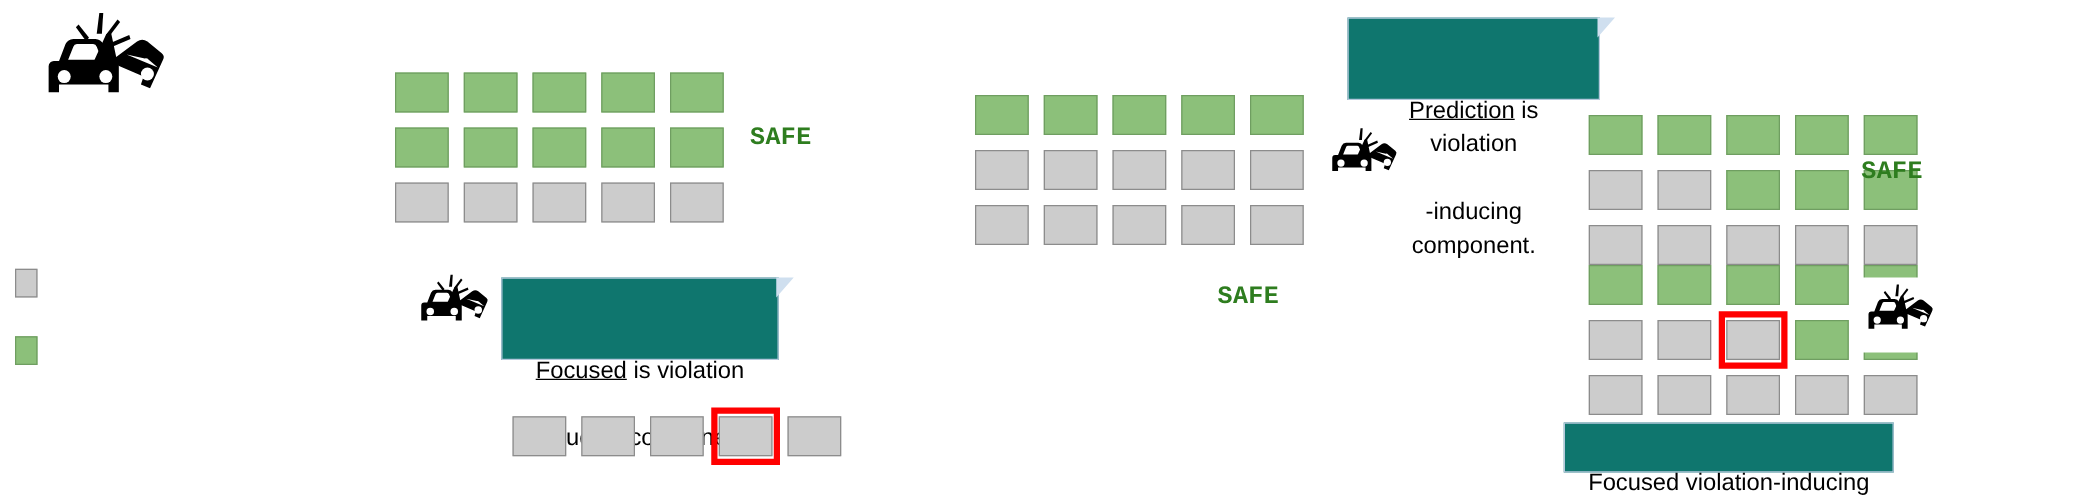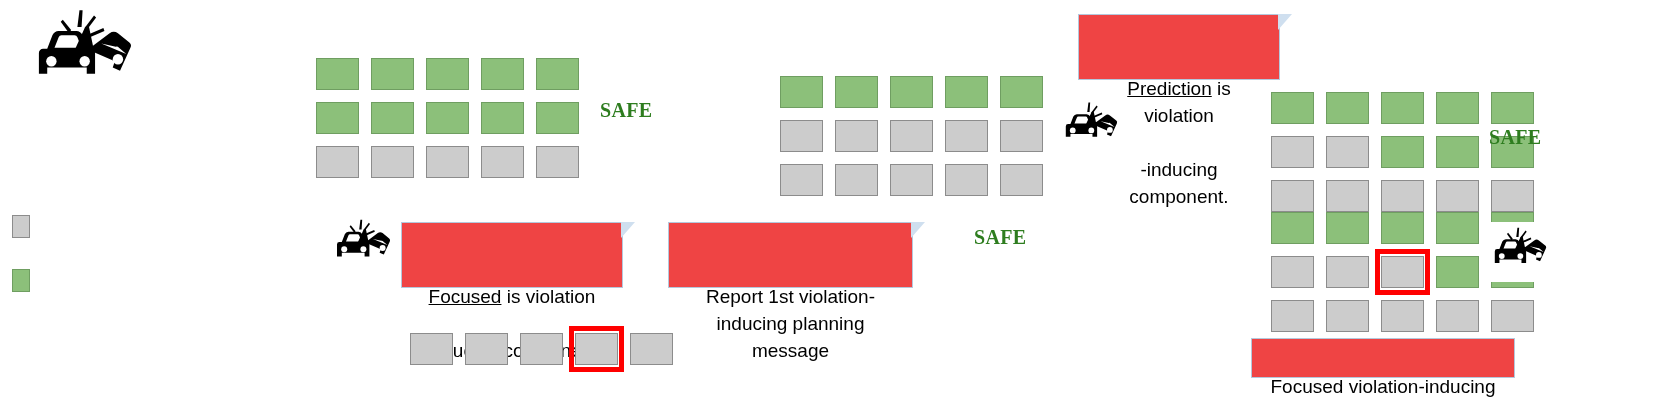--- a/index.html
+++ b/index.html
@@ -30,28 +30,28 @@
     pointer-events:none;
   }
 
   
   .safe{
     position:absolute;
     color:#2e7d1f;
     font-weight:bold;
     font-size:20px;
     letter-spacing:.3px;
-    font-family:Liberation Serif, serif;
+    font-family:Liberation Mono, monospace;
     white-space:nowrap;
   }
 
   
   .bubble{
     position:absolute;
-    background:#ef4444;
+    background:#0f766e;
     border:1px solid #b4c8dc;
     box-sizing:border-box;
     color:#000;
     font-size:19px;
     line-height:27px;
     padding:6px 14px;
     white-space:pre-line;
   }
   .bubble.center{text-align:center;}
   .bubble .tail{
@@ -152,25 +152,20 @@
     <div class="cell gray"></div>
     <div class="cell gray"></div>
     <div class="cell gray"></div>
     <div class="cellwrap">
       <div class="cell gray" style="width:43px;height:32px;"></div>
       <div class="redbox"></div>
     </div>
     <div class="cell gray"></div>
   </div>
 
-  <div class="bubble center" style="left:668px;top:222px;width:245px;height:66px;">
-    <span class="tail tr"></span>
-    <span>Report 1st violation-
-inducing planning message</span>
-  </div>
 
   <div class="grid" style="left:780px;top:76px;grid-template-columns:repeat(5,43px);grid-auto-rows:32px;gap:12px;">
     <div class="cell green"></div>
     <div class="cell green"></div>
     <div class="cell green"></div>
     <div class="cell green"></div>
     <div class="cell green"></div>
     <div class="cell gray"></div>
     <div class="cell gray"></div>
     <div class="cell gray"></div>

